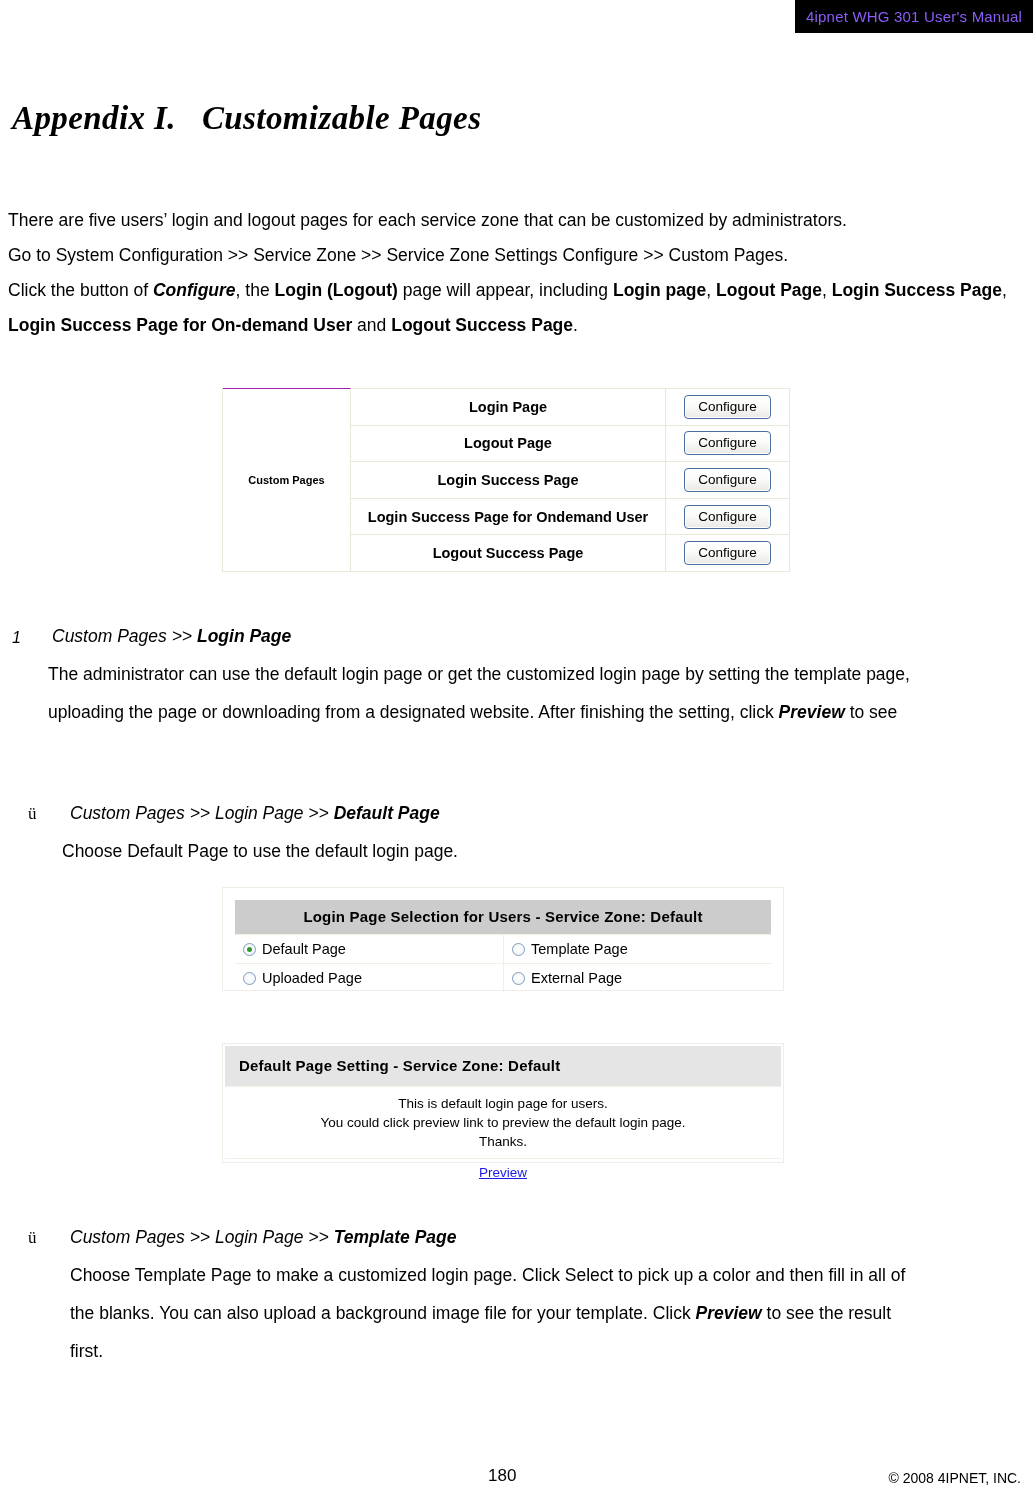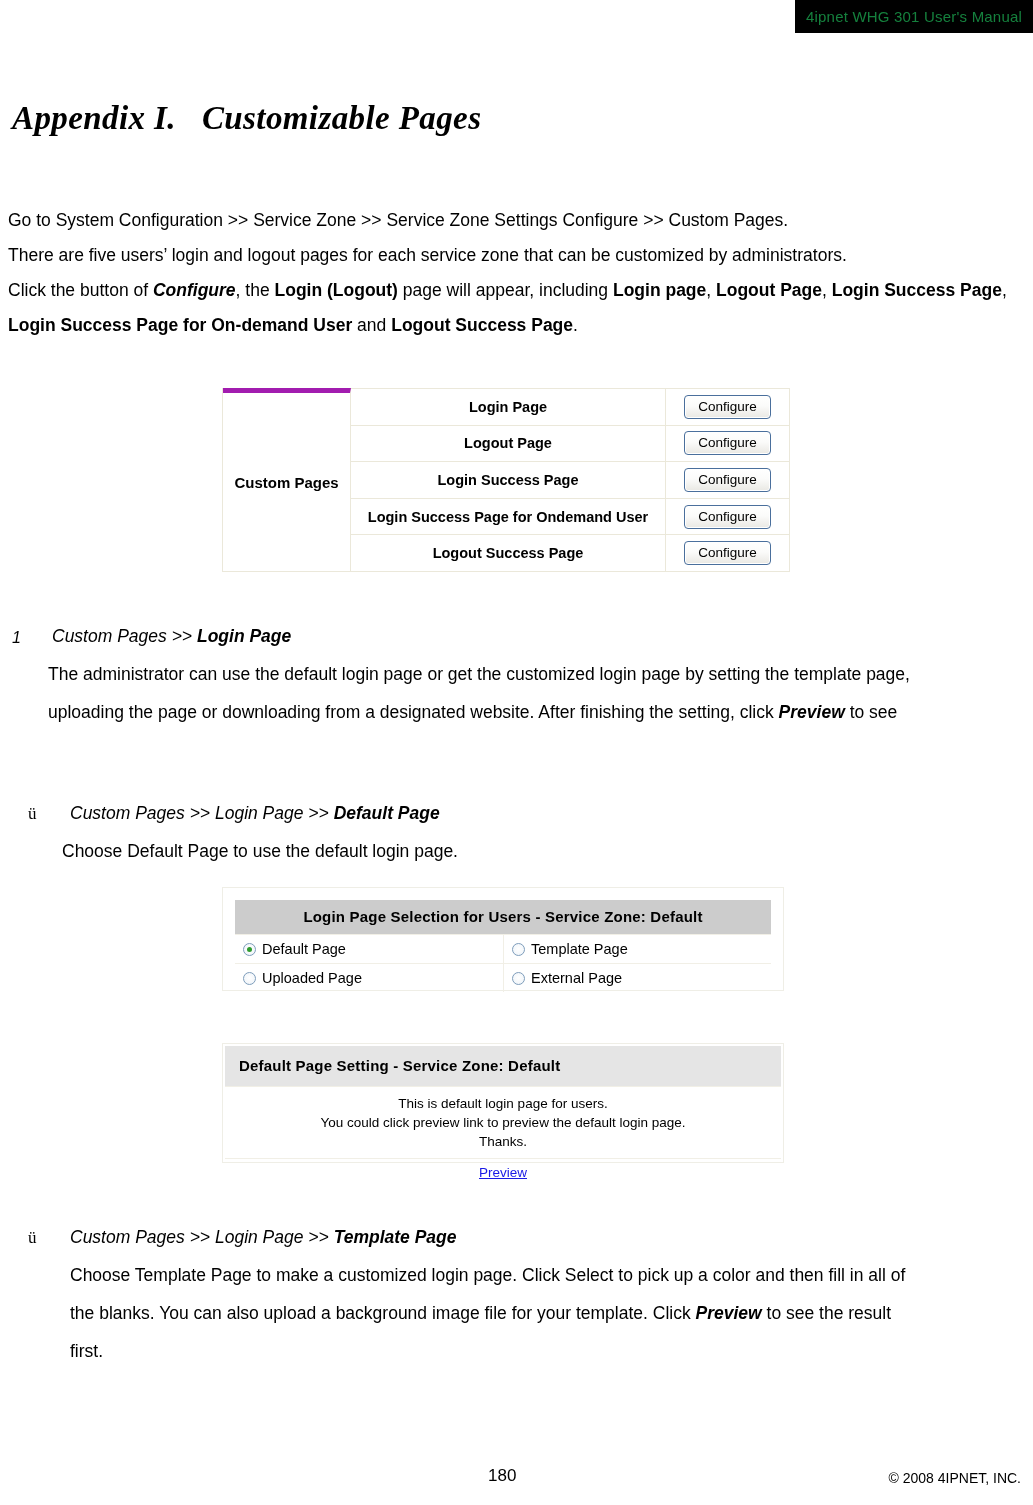--- a/index.html
+++ b/index.html
@@ -17,21 +17,21 @@
   }
 
   
   .header-banner {
     position: absolute;
     top: 0;
     left: 795px;
     width: 238px;
     height: 33px;
     background: #000000;
-    color: #15803d;
+    color: #8b5cf6;
     font-size: 15px;
     letter-spacing: 0.2px;
     display: flex;
     align-items: center;
     justify-content: center;
     white-space: nowrap;
   }
 
   
   .page {
@@ -90,24 +90,24 @@
   }
   .cp-grid {
     display: grid;
     grid-template-columns: 128px 1fr 124px;
     height: 100%;
   }
   .cp-label {
     display: flex;
     align-items: center;
     justify-content: center;
-    font-size: 15px;
+    font-size: 11px;
     font-weight: bold;
     border-right: 1px solid #ebe8da;
-    border-top: 5px solid #a21caf;
+    border-top: 1px solid #a21caf;
     border-bottom: 1px solid #ebe8da;
     box-sizing: border-box;
   }
   .cp-names, .cp-buttons {
     display: flex;
     flex-direction: column;
   }
   .cp-names > div, .cp-buttons > div {
     flex: 1 1 0;
     display: flex;
@@ -275,22 +275,22 @@
 
   <div class="header-banner">
     <span>4ipnet WHG 301 User's Manual</span>
   </div>
 
   <div class="appendix-title">
     <span>Appendix I.</span><span class="spacer"></span><span>Customizable Pages</span>
   </div>
 
   <div class="intro">
+    <div class="line">There are five users’ login and logout pages for each service zone that can be customized by administrators.</div>
     <div class="line">Go to System Configuration &gt;&gt; Service Zone &gt;&gt; Service Zone Settings Configure &gt;&gt; Custom Pages.</div>
-    <div class="line">There are five users’ login and logout pages for each service zone that can be customized by administrators.</div>
     <div class="wrapline"><span>Click the button of </span><i class="bi">Configure</i><span>, the </span><b>Login (Logout)</b><span> page will appear, including </span><b>Login page</b><span>, </span><b>Logout Page</b><span>, </span><b>Login Success Page</b><span>, </span><b>Login Success Page for On-demand User</b><span> and </span><b>Logout Success Page</b><span>.</span></div>
   </div>
 
   <div class="shot custom-pages-table">
     <div class="cp-grid">
       <div class="cp-label">Custom Pages</div>
       <div class="cp-names">
         <div>
             <span>Login Page</span>
           </div>

